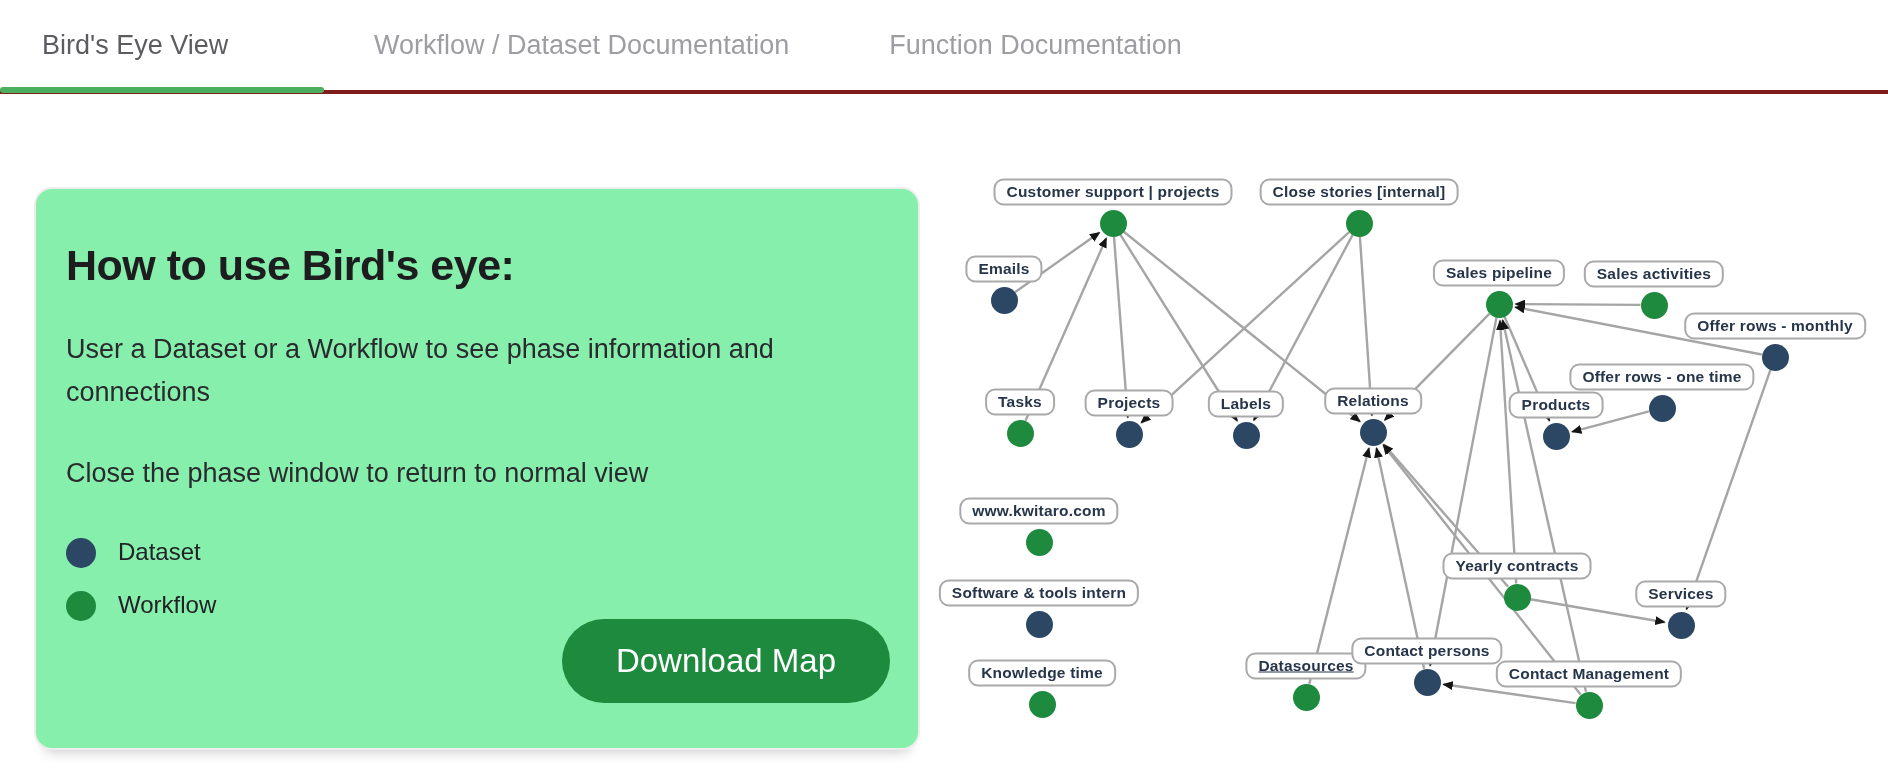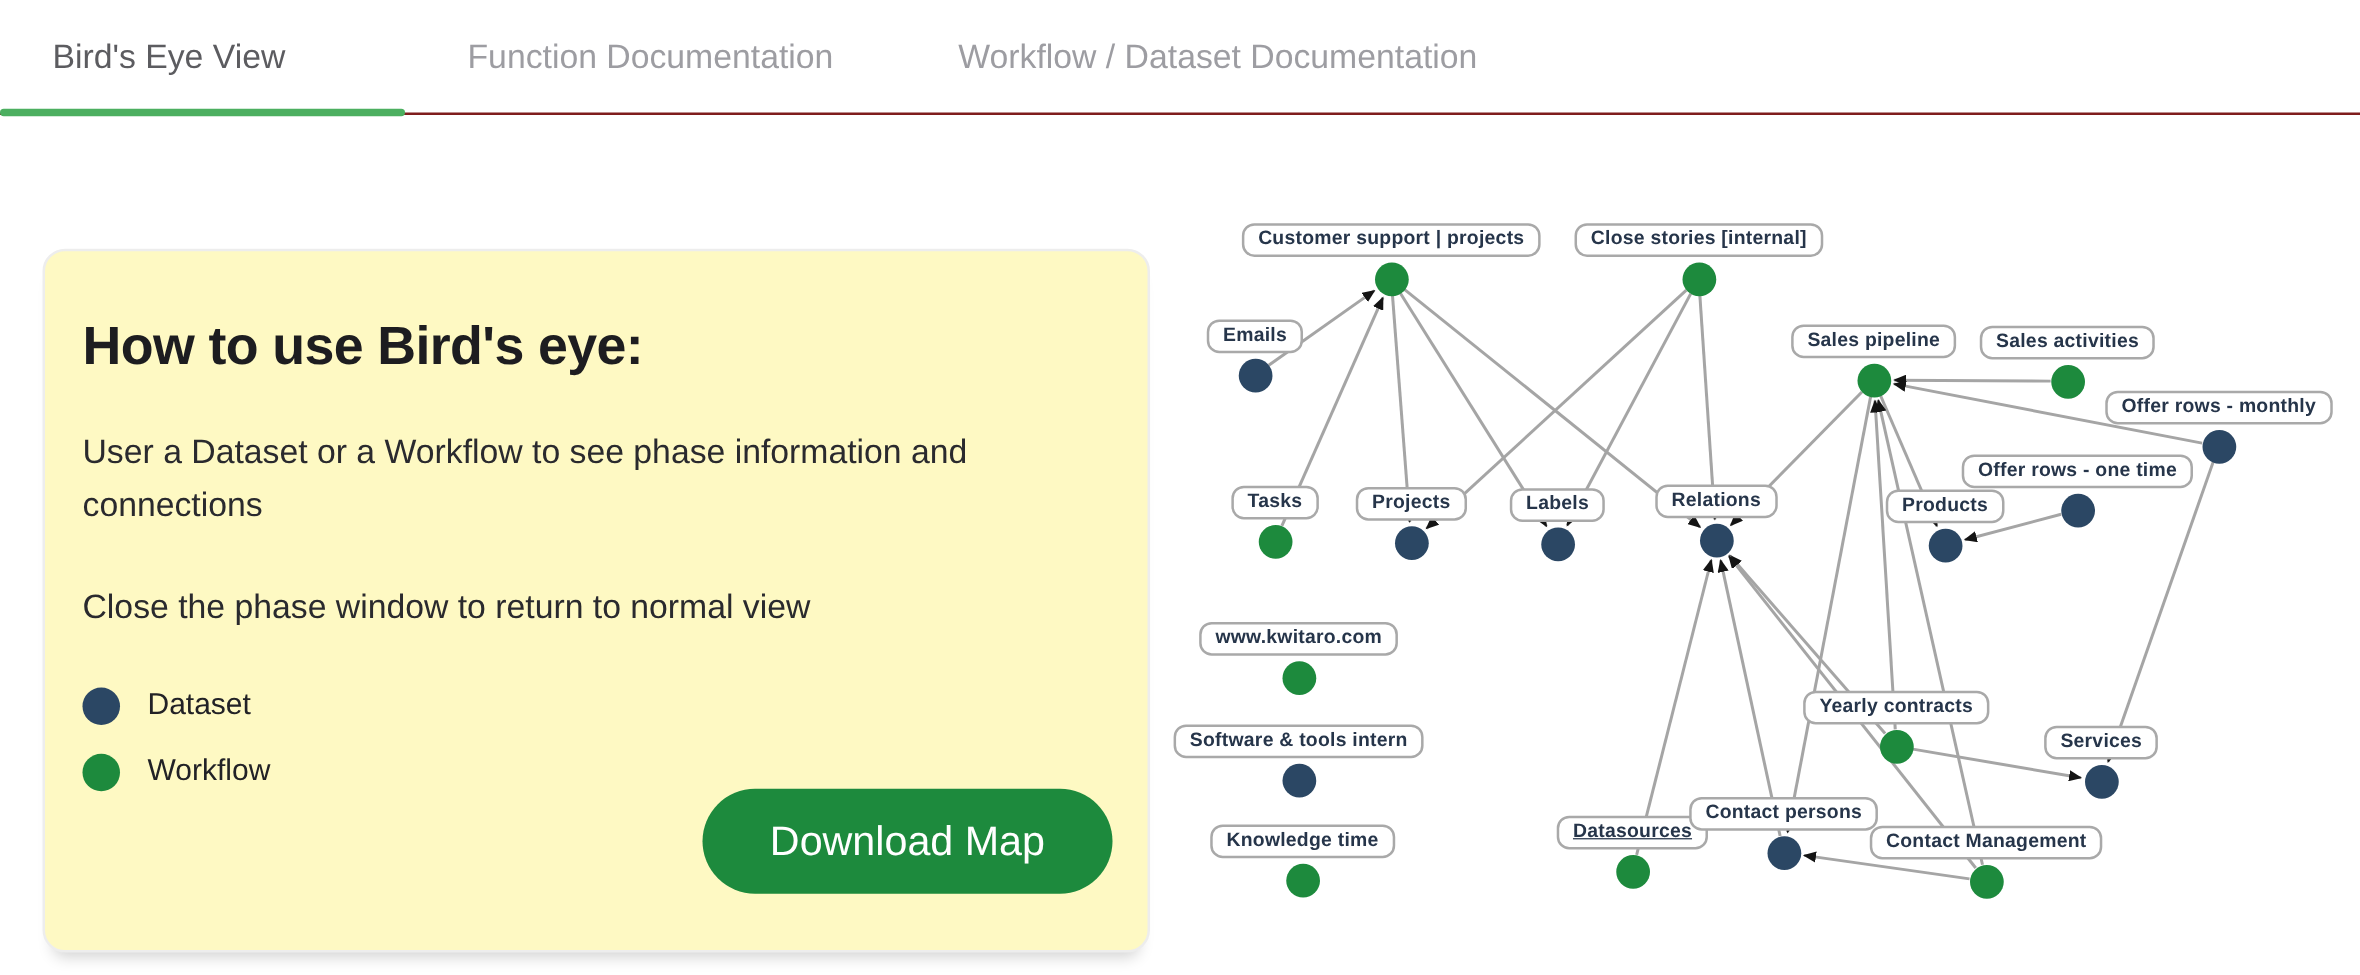--- a/index.html
+++ b/index.html
@@ -3,36 +3,36 @@
 <meta charset="utf-8">
 <style>
   html,body{margin:0;padding:0;}
   body{
     width:1888px;height:780px;position:relative;overflow:hidden;
     background:#ffffff;font-family:"Liberation Sans",sans-serif;
   }
   
   .tabbar{
     position:relative;height:90px;display:flex;align-items:center;
-    border-bottom:2px solid #7f1d1d;background:#fff;
+    border-bottom:4px solid #7f1d1d;background:#fff;
   }
   .tab{
     position:relative;height:100%;display:flex;align-items:center;
     padding:0 50px;font-size:27px;color:#9d9da2;cursor:pointer;white-space:nowrap;
   }
   .tab:first-child{padding:0 42px 0 42px;min-width:240px;}
   .tab.active{color:#5c5c60;}
   .tab.active::after{
     content:"";position:absolute;left:0;right:0;bottom:-3px;height:6px;
     background:#4caf60;border-radius:3px;
   }
   
   .info-card{
-    position:absolute;left:34px;top:199px;width:886px;height:563px;
-    background:#fef9c3;border:2px solid #ededed;border-radius:18px;
+    position:absolute;left:34px;top:187px;width:886px;height:563px;
+    background:#86efac;border:2px solid #ededed;border-radius:18px;
     box-shadow:0 12px 12px -9px rgba(0,0,0,.18);
     box-sizing:border-box;padding:52px 30px 0 30px;
   }
   .info-card h1{
     margin:0;font-size:43px;font-weight:bold;color:#1d1d20;letter-spacing:-0.5px;
   }
   .info-card p{
     margin:38px 0 0 0;font-size:27px;line-height:1.6;color:#2a2a2e;max-width:760px;
   }
   .legend{margin-top:42px;}
@@ -60,24 +60,24 @@
   }
 </style>
 </head>
 <body>
 
 <header class="tabbar">
   <div class="tab active">
     <span>Bird's Eye View</span>
   </div>
   <div class="tab">
-    <span>Function Documentation</span>
+    <span>Workflow / Dataset Documentation</span>
   </div>
   <div class="tab">
-    <span>Workflow / Dataset Documentation</span>
+    <span>Function Documentation</span>
   </div>
 </header>
 
 <div class="graph">
   <svg id="edges-svg" width="1888" height="780" viewBox="0 0 1888 780">
     <defs>
       <marker id="arrowhead" markerWidth="11" markerHeight="9" refX="9.5" refY="4.5" orient="auto" markerUnits="userSpaceOnUse">
         <path d="M0,0 L10.5,4.5 L0,9 Z" fill="#141414"></path>
       </marker>
     </defs>

